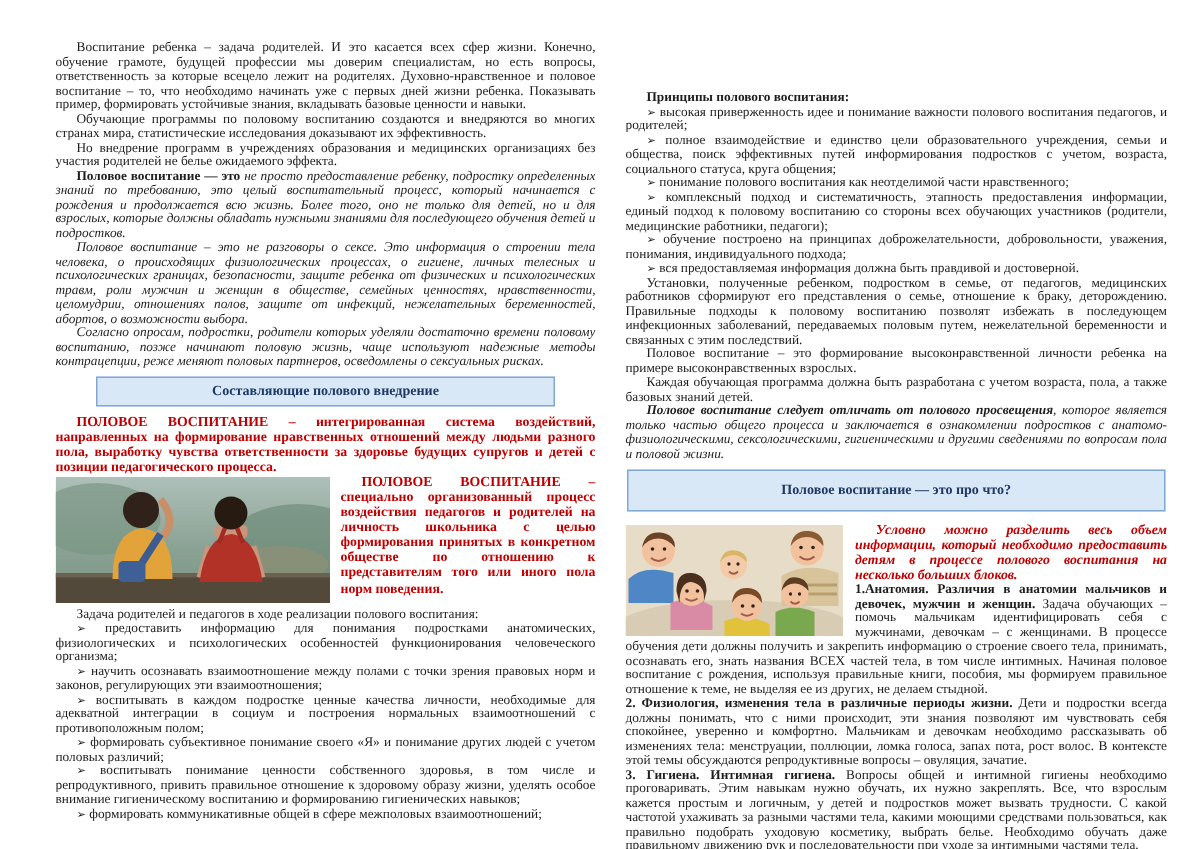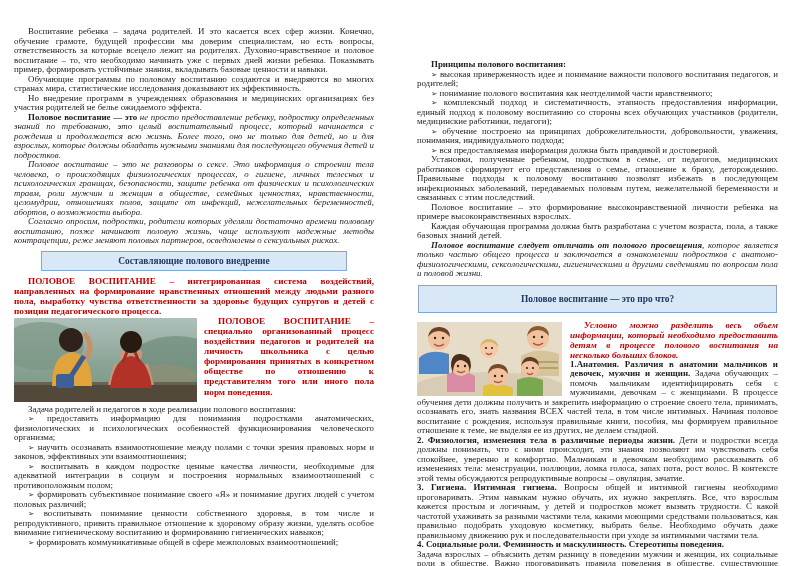--- a/index.html
+++ b/index.html
@@ -1,20 +1,20 @@
 <!DOCTYPE html>
 <html><head>
 <meta charset="utf-8">
 <style>
   html,body{margin:0;padding:0;background:#ffffff;}
   .sheet{position:relative;width:800px;height:566px;background:#ffffff;overflow:hidden;
          font-family:"Liberation Serif",serif;}
   .page{position:absolute;top:27px;width:360px;height:534px;overflow:hidden;
         font-size:8.9px;line-height:9.5px;color:#1e1e1e;text-align:justify;}
-  .page-left{left:14px;}
+  .page-left{left:37px;}
   .page-right{left:417px;width:361px;margin-top:33px;}
   p{margin:0;padding:0;}
   .ind{text-indent:14px;}
   .ital{font-style:italic;}
   .boldlead{font-weight:bold;}
   .bi{font-weight:bold;font-style:italic;}
   .red{color:#c00000;font-weight:bold;font-size:9.2px;line-height:10.1px;}
   .red-ital{color:#c00000;font-weight:bold;font-style:italic;font-size:9.2px;line-height:10.1px;}
   .titlebox{background:#d9e8f6;border:1.5px solid #7fa8d2;text-align:center;color:#1f3864;
             font-weight:bold;font-size:9.4px;line-height:10px;text-indent:0;}
@@ -70,33 +70,34 @@
       <rect x="106" y="32" width="22" height="9" rx="3" fill="#c9967d"></rect>
       <path d="M96 70 Q100 40 117 38 Q134 40 138 70 Z" fill="#b23227"></path>
       <path d="M109 44 L113 34 M125 44 L121 34" stroke="#a32c21" stroke-width="3"></path>
       <circle cx="117" cy="24" r="11" fill="#271a11"></circle>
     </svg>
 
     <p class="red ind">ПОЛОВОЕ ВОСПИТАНИЕ – специально организованный процесс воздействия педагогов и родителей на личность школьника с целью формирования принятых в конкретном обществе по отношению к представителям того или иного пола норм поведения.</p>
     <p class="ind gap-top">Задача родителей и педагогов в ходе реализации полового воспитания:</p>
 
     <p class="ind"><span class="marker">➢</span> <span>предоставить информацию для понимания подростками анатомических, физиологических и психологических особенностей функционирования человеческого организма;</span></p>
-    <p class="ind"><span class="marker">➢</span> <span>научить осознавать взаимоотношение между полами с точки зрения правовых норм и законов, эффективных эти взаимоотношения;</span></p>
+    <p class="ind"><span class="marker">➢</span> <span>научить осознавать взаимоотношение между полами с точки зрения правовых норм и законов, регулирующих эти взаимоотношения;</span></p>
     <p class="ind"><span class="marker">➢</span> <span>воспитывать в каждом подростке ценные качества личности, необходимые для адекватной интеграции в социум и построения нормальных взаимоотношений с противоположным полом;</span></p>
     <p class="ind"><span class="marker">➢</span> <span>формировать субъективное понимание своего «Я» и понимание других людей с учетом половых различий;</span></p>
     <p class="ind"><span class="marker">➢</span> <span>воспитывать понимание ценности собственного здоровья, в том числе и репродуктивного, привить правильное отношение к здоровому образу жизни, уделять особое внимание гигиеническому воспитанию и формированию гигиенических навыков;</span></p>
     <p class="ind"><span class="marker">➢</span> <span>формировать коммуникативные общей в сфере межполовых взаимоотношений;</span></p>
 
     <div class="clear"></div>
   </div>
 
   <div class="page page-right">
     <p class="ind boldlead">Принципы полового воспитания:</p>
 
     <p class="ind"><span class="marker">➢</span> <span>высокая приверженность идее и понимание важности полового воспитания педагогов, и родителей;</span></p>
+    <p class="ind"><span class="marker">➢</span> <span>полное взаимодействие и единство цели образовательного учреждения, семьи и общества, поиск эффективных путей информирования подростков с учетом, возраста, социального статуса, круга общения;</span></p>
     <p class="ind"><span class="marker">➢</span> <span>понимание полового воспитания как неотделимой части нравственного;</span></p>
     <p class="ind"><span class="marker">➢</span> <span>комплексный подход и систематичность, этапность предоставления информации, единый подход к половому воспитанию со стороны всех обучающих участников (родители, медицинские работники, педагоги);</span></p>
     <p class="ind"><span class="marker">➢</span> <span>обучение построено на принципах доброжелательности, добровольности, уважения, понимания, индивидуального подхода;</span></p>
     <p class="ind"><span class="marker">➢</span> <span>вся предоставляемая информация должна быть правдивой и достоверной.</span></p>
 
     <p class="ind">Установки, полученные ребенком, подростком в семье, от педагогов, медицинских работников сформируют его представления о семье, отношение к браку, деторождению. Правильные подходы к половому воспитанию позволят избежать в последующем инфекционных заболеваний, передаваемых половым путем, нежелательной беременности и связанных с этим последствий.</p>
     <p class="ind">Половое воспитание – это формирование высоконравственной личности ребенка на примере высоконравственных взрослых.</p>
     <p class="ind">Каждая обучающая программа должна быть разработана с учетом возраста, пола, а также базовых знаний детей.</p>
     <p class="ind"><span class="bi">Половое воспитание следует отличать от полового просвещения</span><span class="ital">, которое является только частью общего процесса и заключается в ознакомлении подростков с анатомо-физиологическими, сексологическими, гигиеническими и другими сведениями по вопросам пола и половой жизни.</span></p>
 

